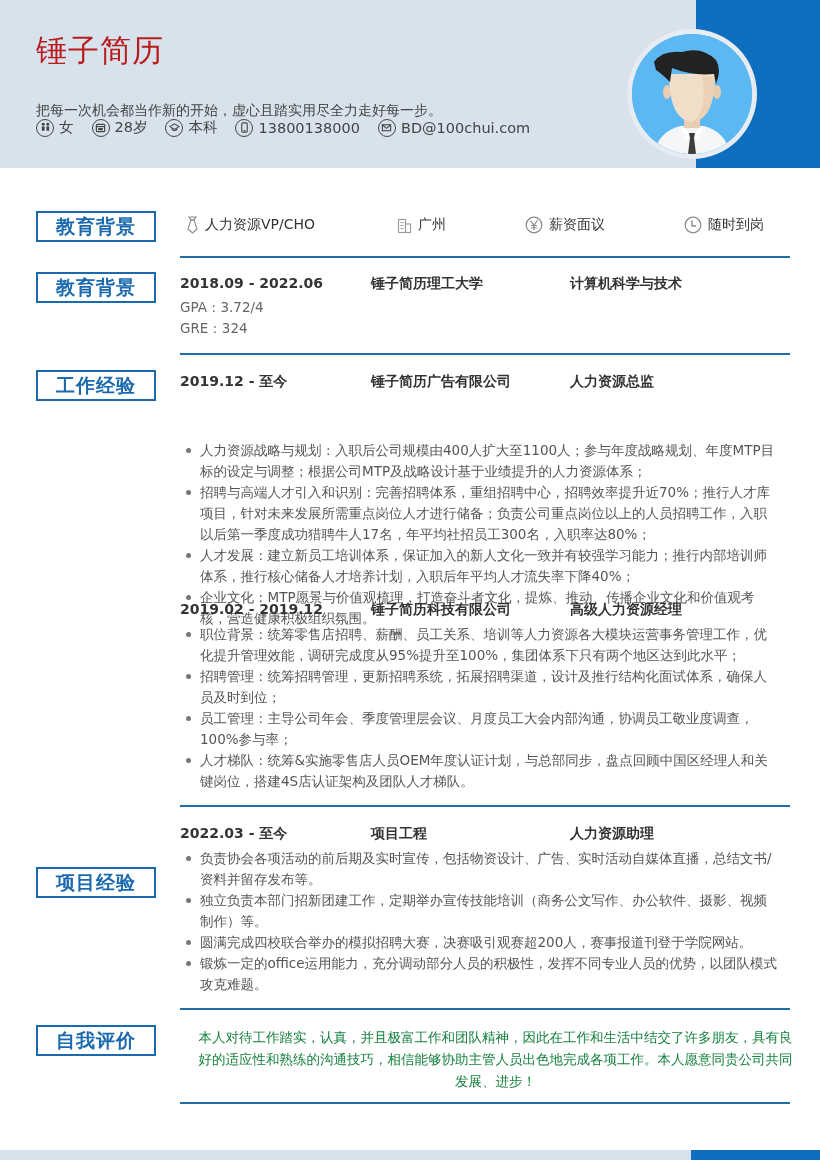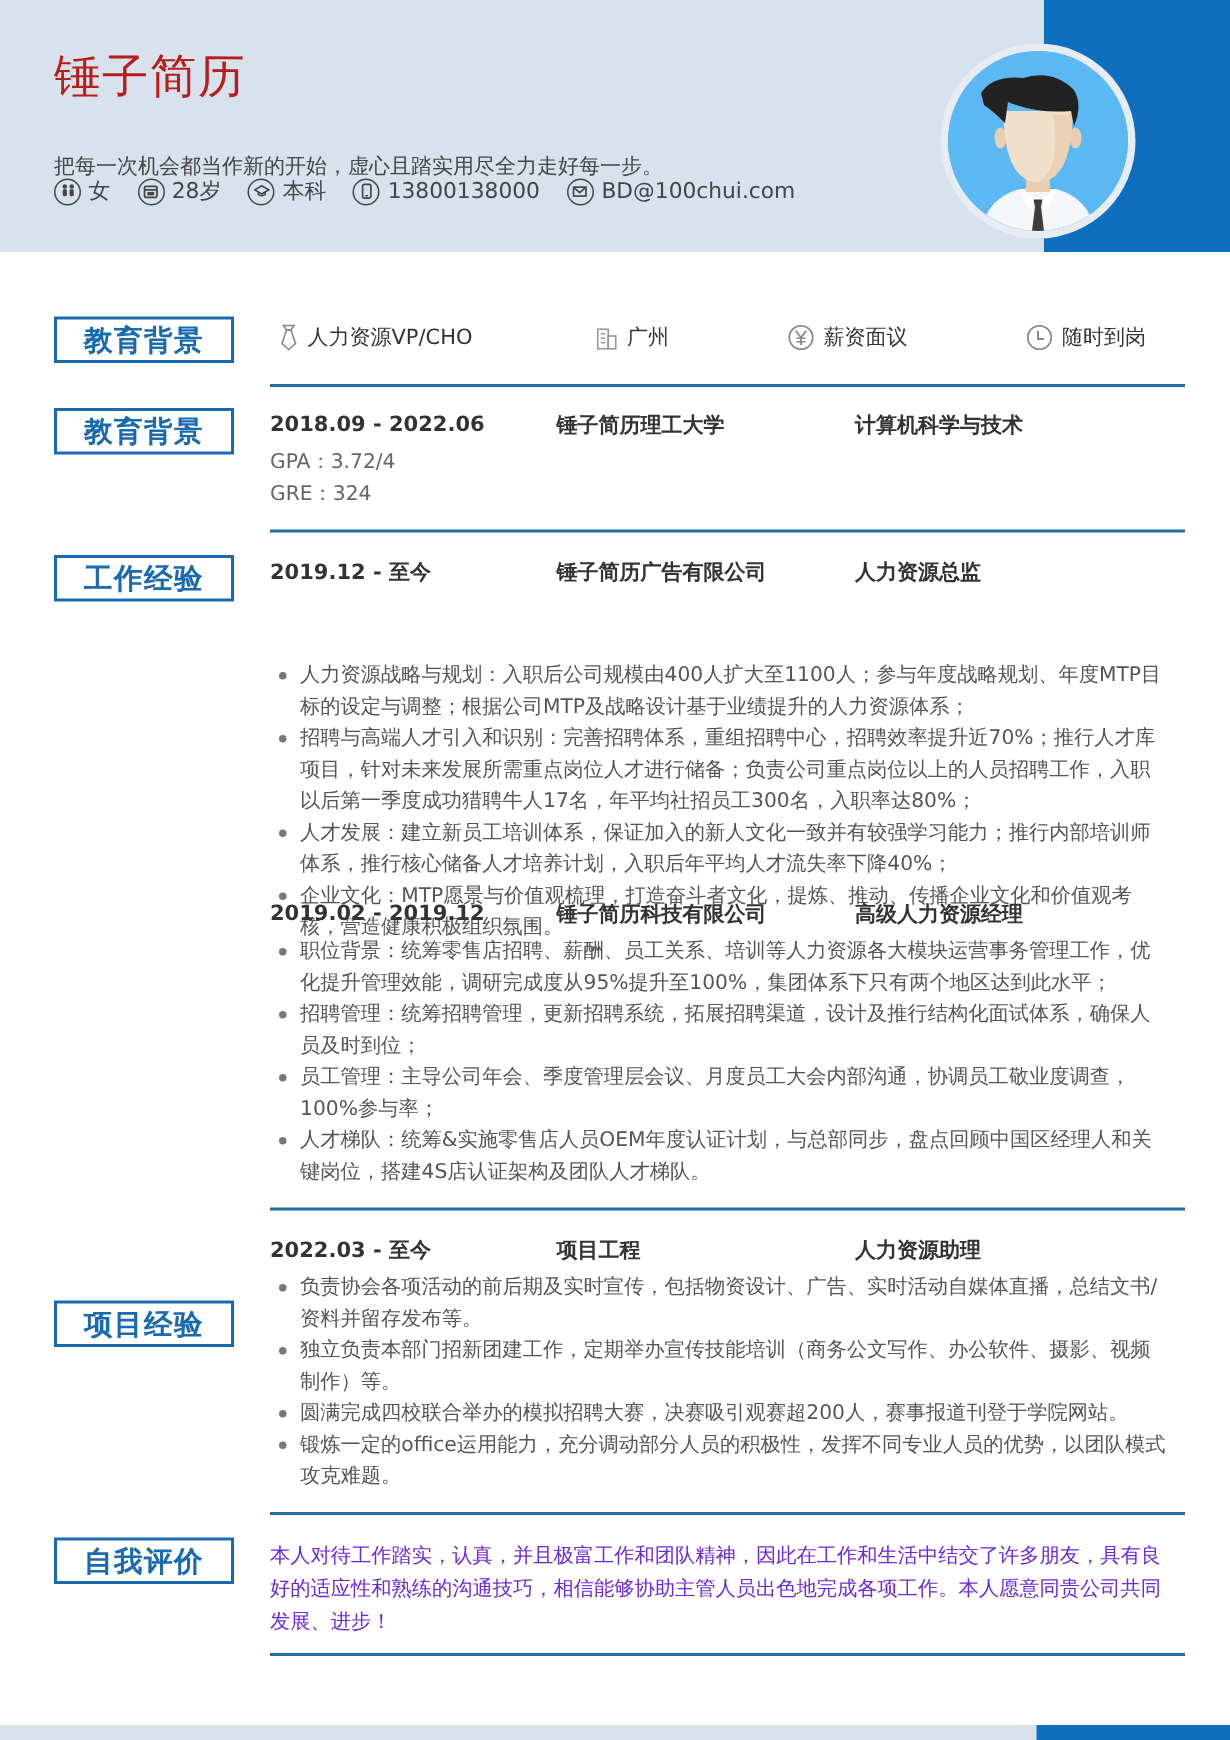--- a/index.html
+++ b/index.html
@@ -26,21 +26,21 @@
     .intent svg { margin-right: 6px; }
 
     .row-head { position: absolute; left: 180px; width: 610px; font-size: 14px; font-weight: bold; color: #333; height: 20px; }
     .row-head span { position: absolute; top: 0; white-space: nowrap; }
     .plain { position: absolute; left: 180px; font-size: 13.5px; color: #666; }
 
     .bullets { position: absolute; left: 180px; width: 600px; font-size: 13.5px; line-height: 21px; color: #555; list-style: none; }
     .bullets li { position: relative; padding-left: 20px; }
     .bullets li::before { content: ""; position: absolute; left: 6px; top: 8px; width: 5px; height: 5px; border-radius: 50%; background: #777; }
 
-    .para { position: absolute; left: 180px; top: 1026px; width: 605px; font-size: 13.5px; line-height: 22px; color: #6d28d9; }
+    .para { position: absolute; left: 193px; top: 1026px; width: 605px; font-size: 13.5px; line-height: 22px; color: #15803d; text-align: center; }
 
     .footer { position: absolute; left: 0; top: 1150px; width: 820px; height: 10px; background: #d7e2ed; }
     .footer-blue { position: absolute; left: 691px; top: 1150px; width: 129px; height: 10px; background: #0e6ebf; }
   </style>
 </head>
 <body>
 
 <div class="header"></div>
 <div class="header-blue"></div>
 <h1 class="name">锤子简历</h1>

